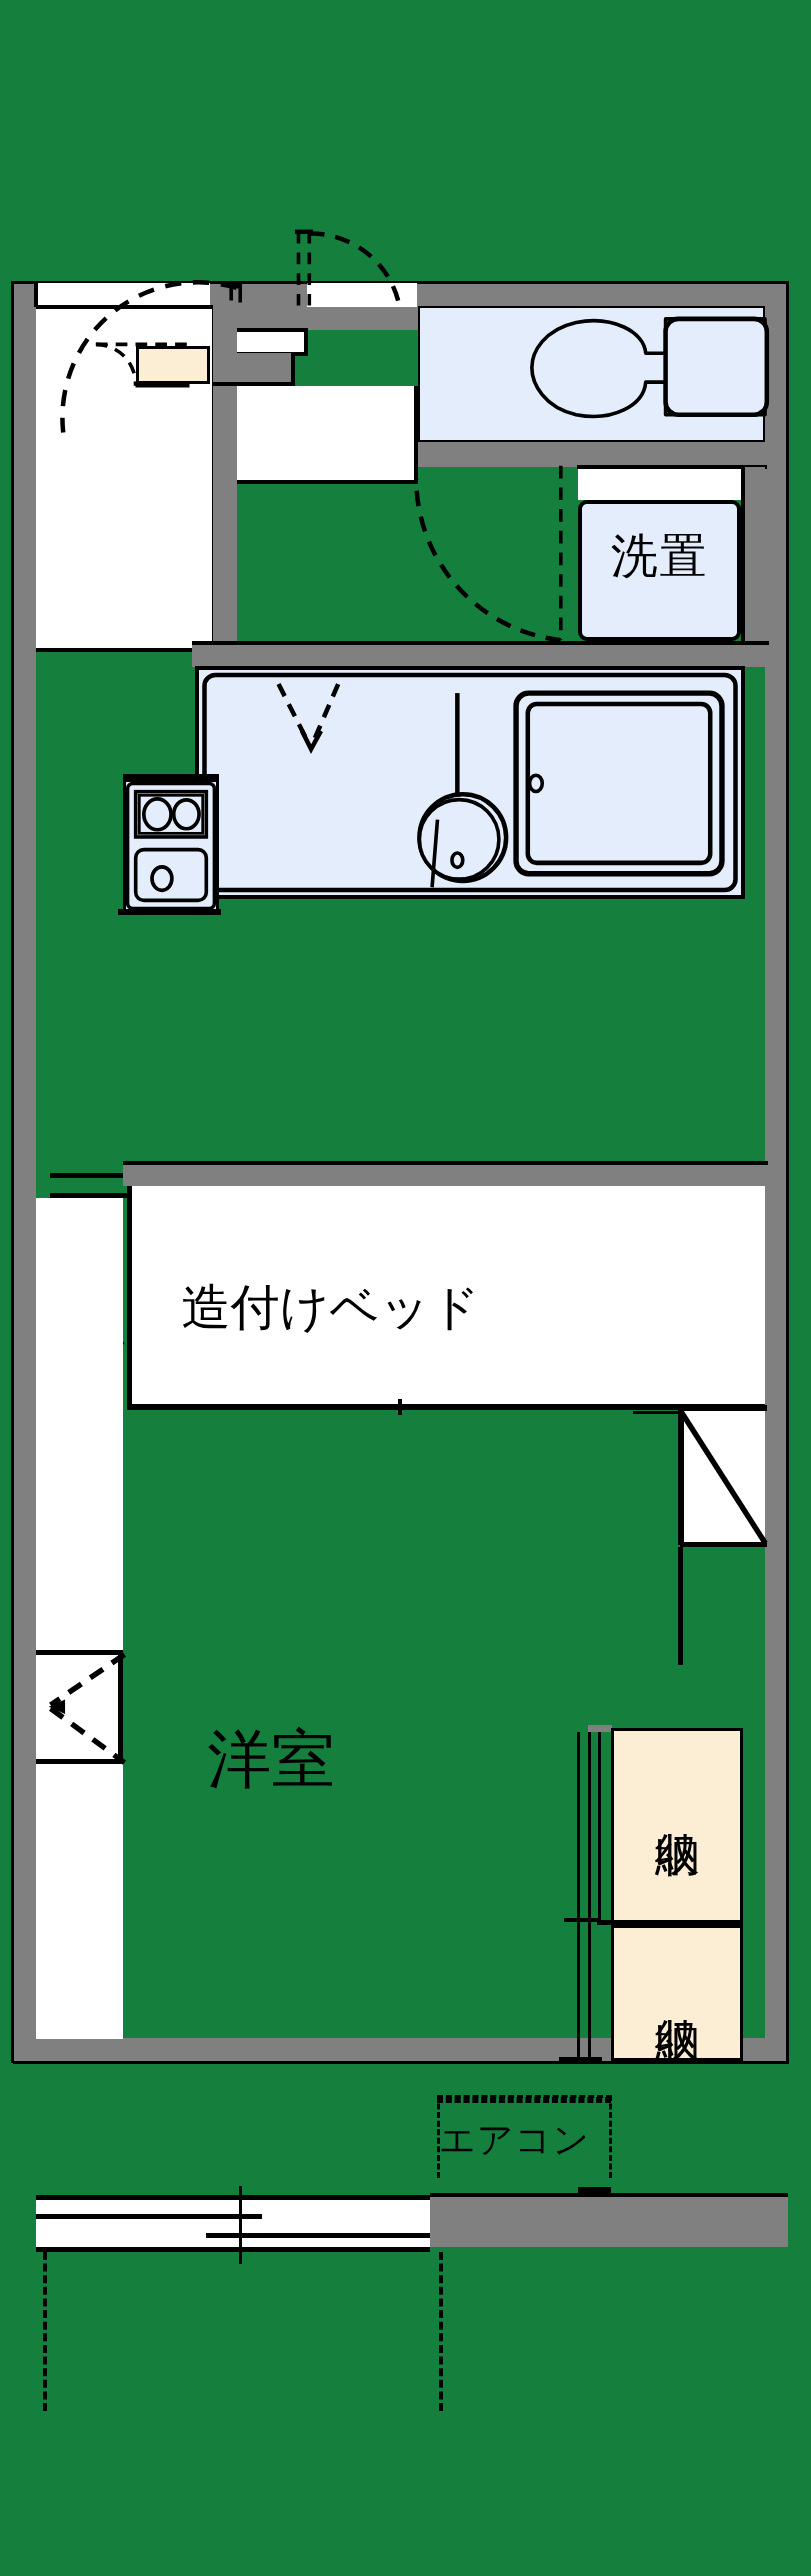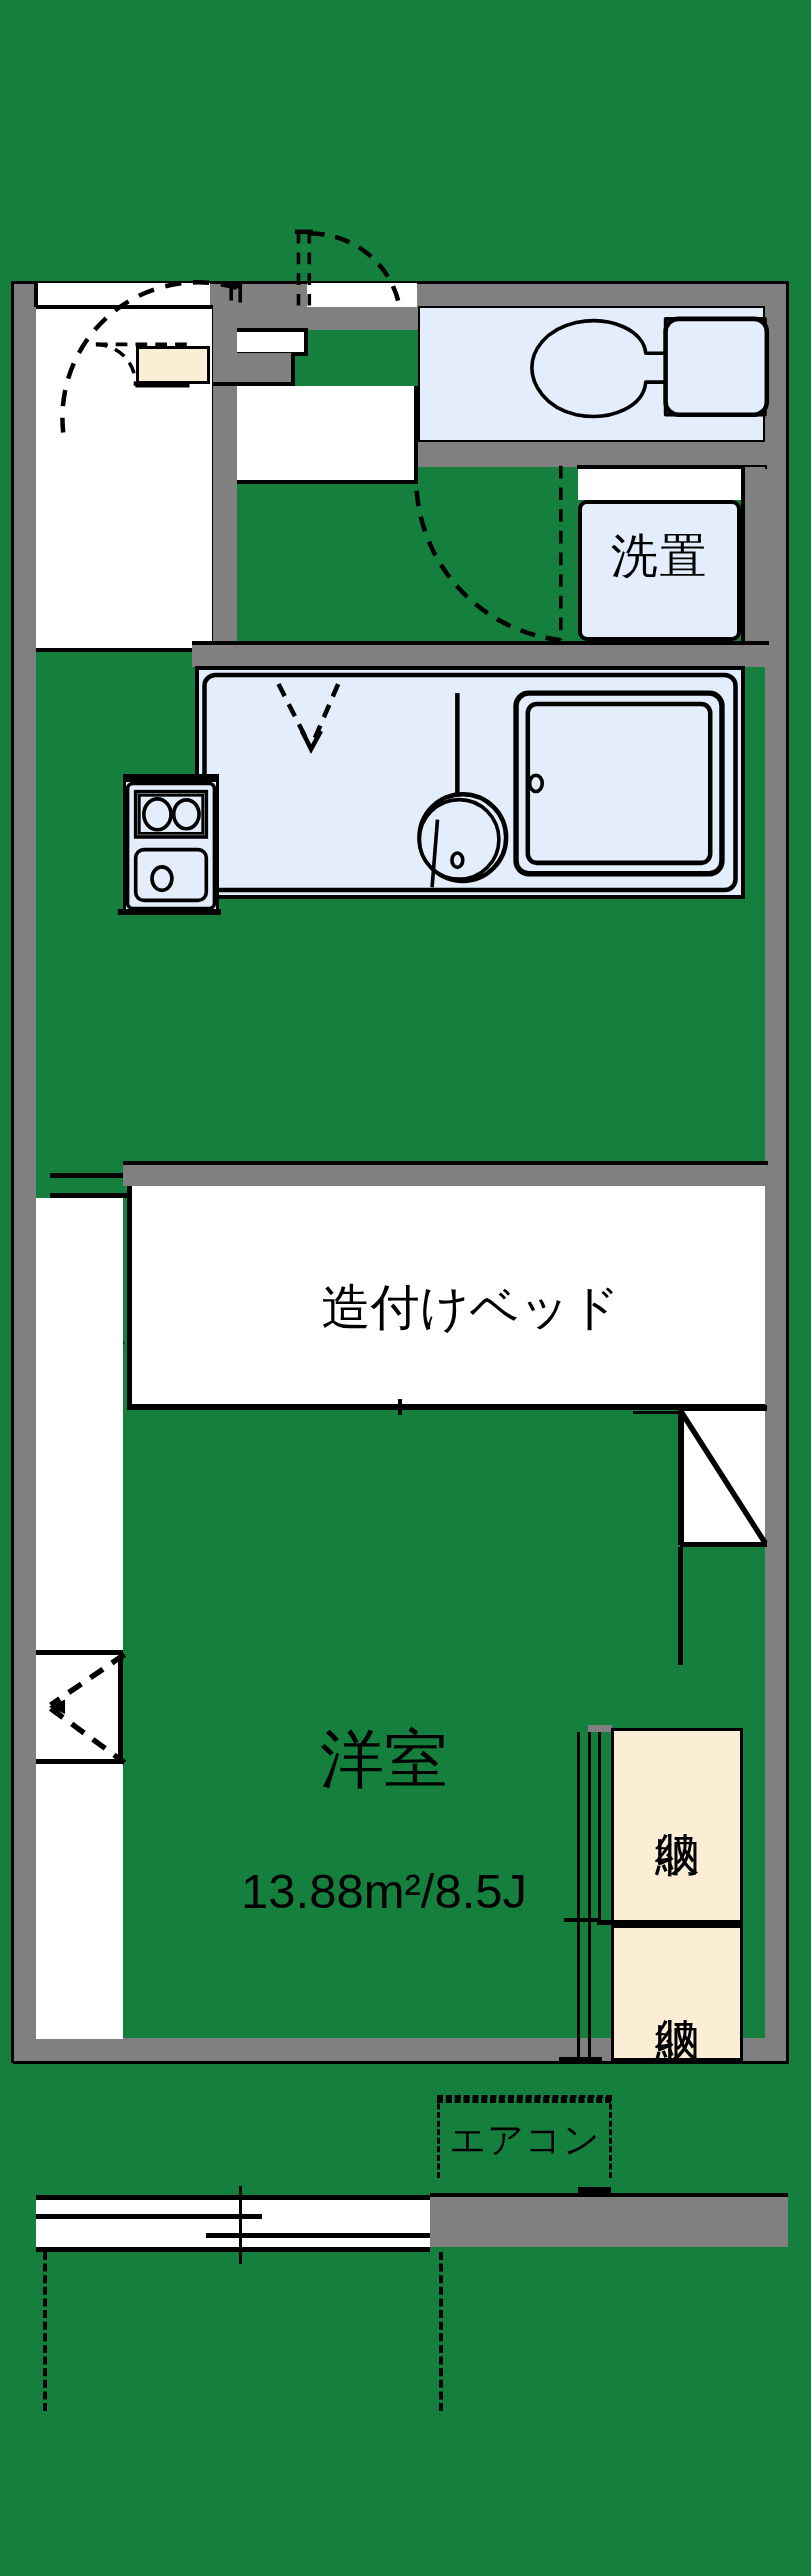--- a/index.html
+++ b/index.html
@@ -6,21 +6,21 @@
   body{font-family:"Liberation Sans","DejaVu Sans",sans-serif;}
   #plan{position:relative;width:812px;height:2576px;background:#15803d;overflow:hidden;}
   .abs{position:absolute;box-sizing:border-box;}
   
   .wall{background:#808080;}
   .room{background:#ffffff;}
   .wet{background:#e4edfb;border:2.7px solid #000;}
   .tatami{background:#fbeed5;border:3.6px solid #000;}
   .line{background:#000;}
   .dashbox{border:3.6px dashed #000;background:transparent;}
-  .lbl{position:absolute;color:#000;text-align:center;line-height:1.12;white-space:pre;}
+  .lbl{position:absolute;color:#000;line-height:1.12;white-space:pre;}
   .vlbl{position:absolute;color:#000;text-align:center;line-height:1.05;}
   svg{position:absolute;overflow:visible;}
 </style>
 </head>
 <body>
 
 <div id="plan">
 
   <div class="abs wall" style="left:12.7px;top:283px;width:23.5px;height:1779px;"></div>
   <div class="abs wall" style="left:765px;top:283px;width:23.5px;height:1779px;"></div>
@@ -180,21 +180,20 @@
   <div class="abs line" style="left:678px;top:1408px;width:4.5px;height:137px;"></div>
   <div class="abs line" style="left:678px;top:1547px;width:4.5px;height:118px;"></div>
 
   <div class="abs line" style="left:633px;top:1405px;width:49px;height:2.7px;"></div>
   <div class="abs line" style="left:633px;top:1411px;width:49px;height:2.7px;"></div>
 
   <div class="abs room" style="left:36px;top:1198px;width:87px;height:841px;"></div>
 
   <div class="lbl" style="left:145px;top:1661px;width:416px;font-size:56px;">
     <span style="font-size:64px;">洋室</span><br>
-    <span style="font-size:49px;">13.88m²/8.5J</span>
   </div>
 
   <div class="abs" style="left:36px;top:1650px;width:87px;height:5.4px;background:#000;"></div>
   <div class="abs line" style="left:118px;top:1650px;width:4.5px;height:113px;"></div>
   <div class="abs" style="left:36px;top:1759px;width:87px;height:5.4px;background:#000;"></div>
   <svg style="left:34px;top:1649px;width:127px;height:119px;" viewBox="0 0 140 132" width="127" height="119">
     <path d="M 100 6 L 18 62" stroke="#000" stroke-width="6" fill="none" stroke-dasharray="17,12"></path>
     <path d="M 18 66 L 100 126" stroke="#000" stroke-width="6" fill="none" stroke-dasharray="17,12"></path>
     <path d="M 16 64 L 34 56 L 34 72 Z" fill="#000"></path>
   </svg>

